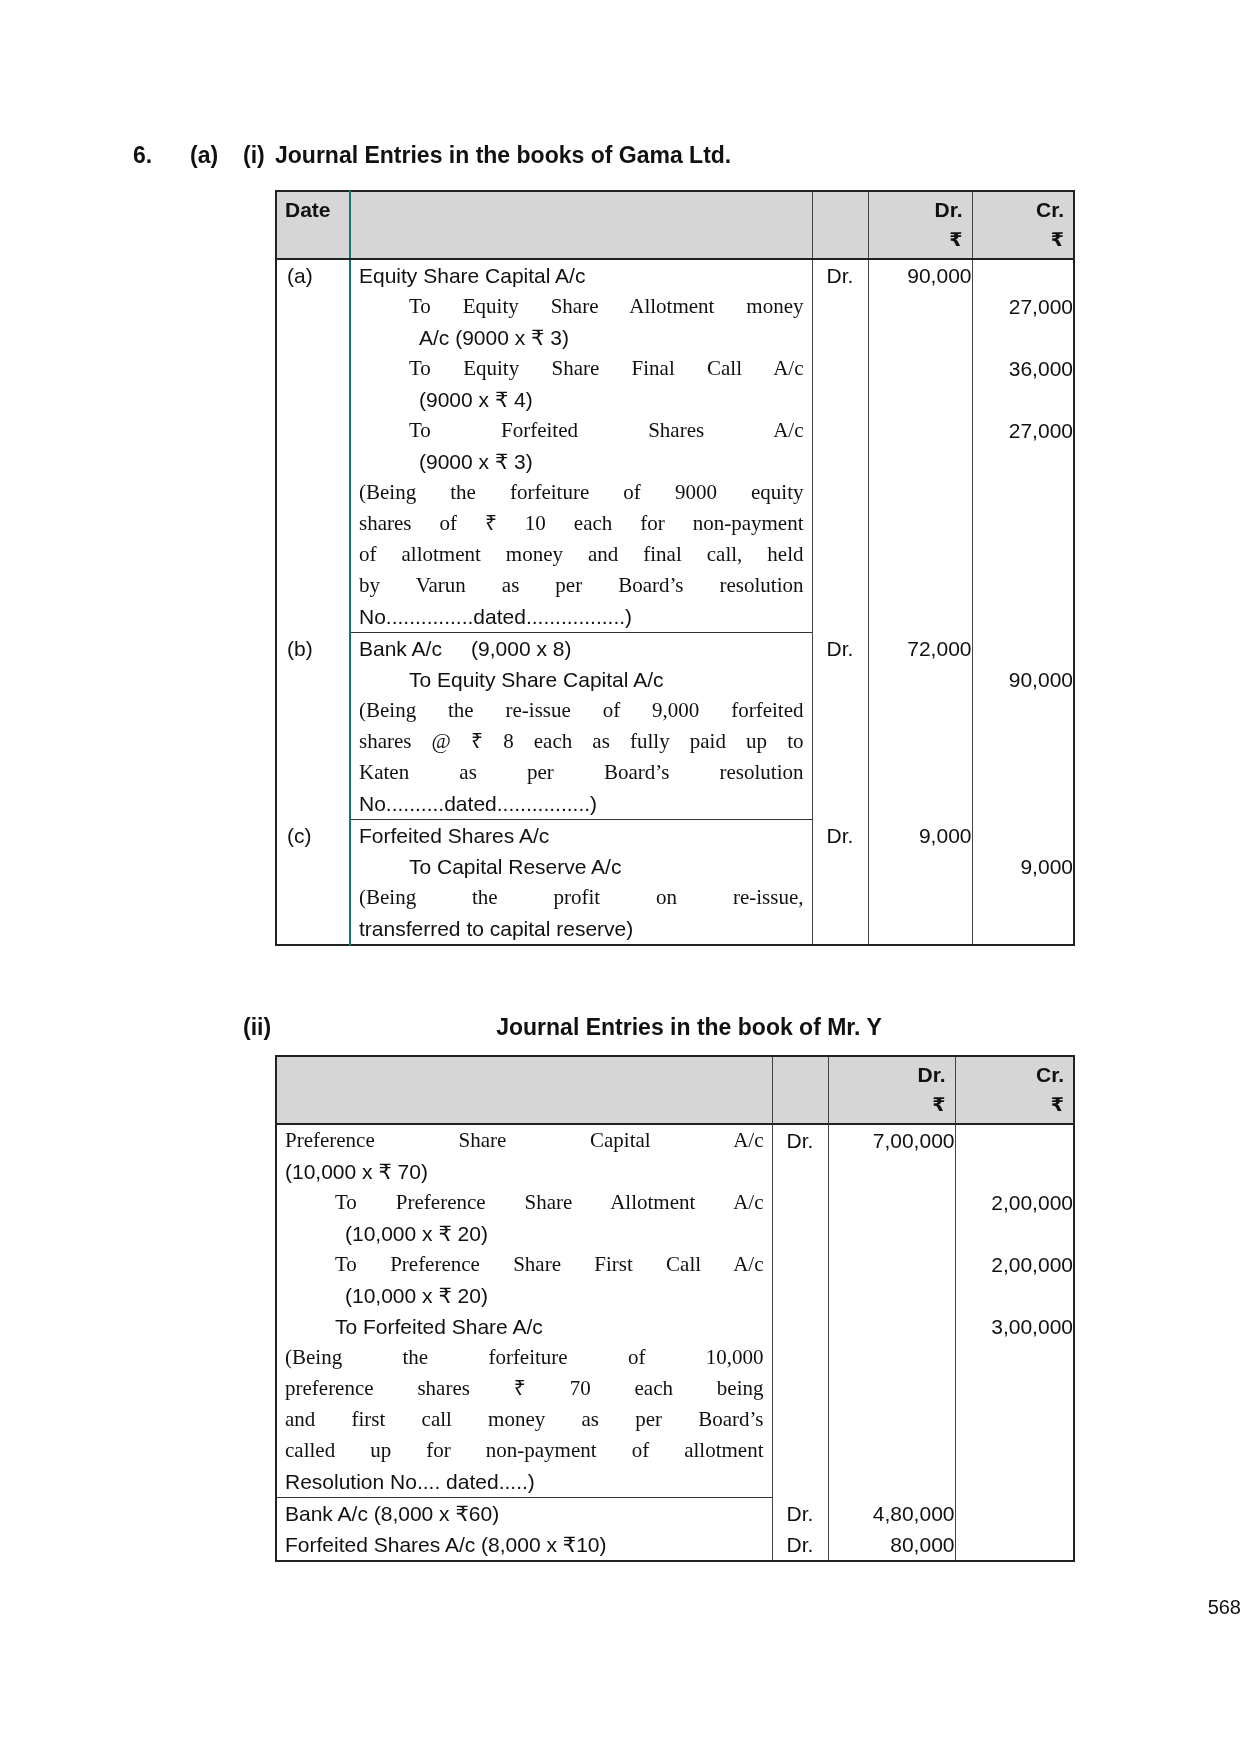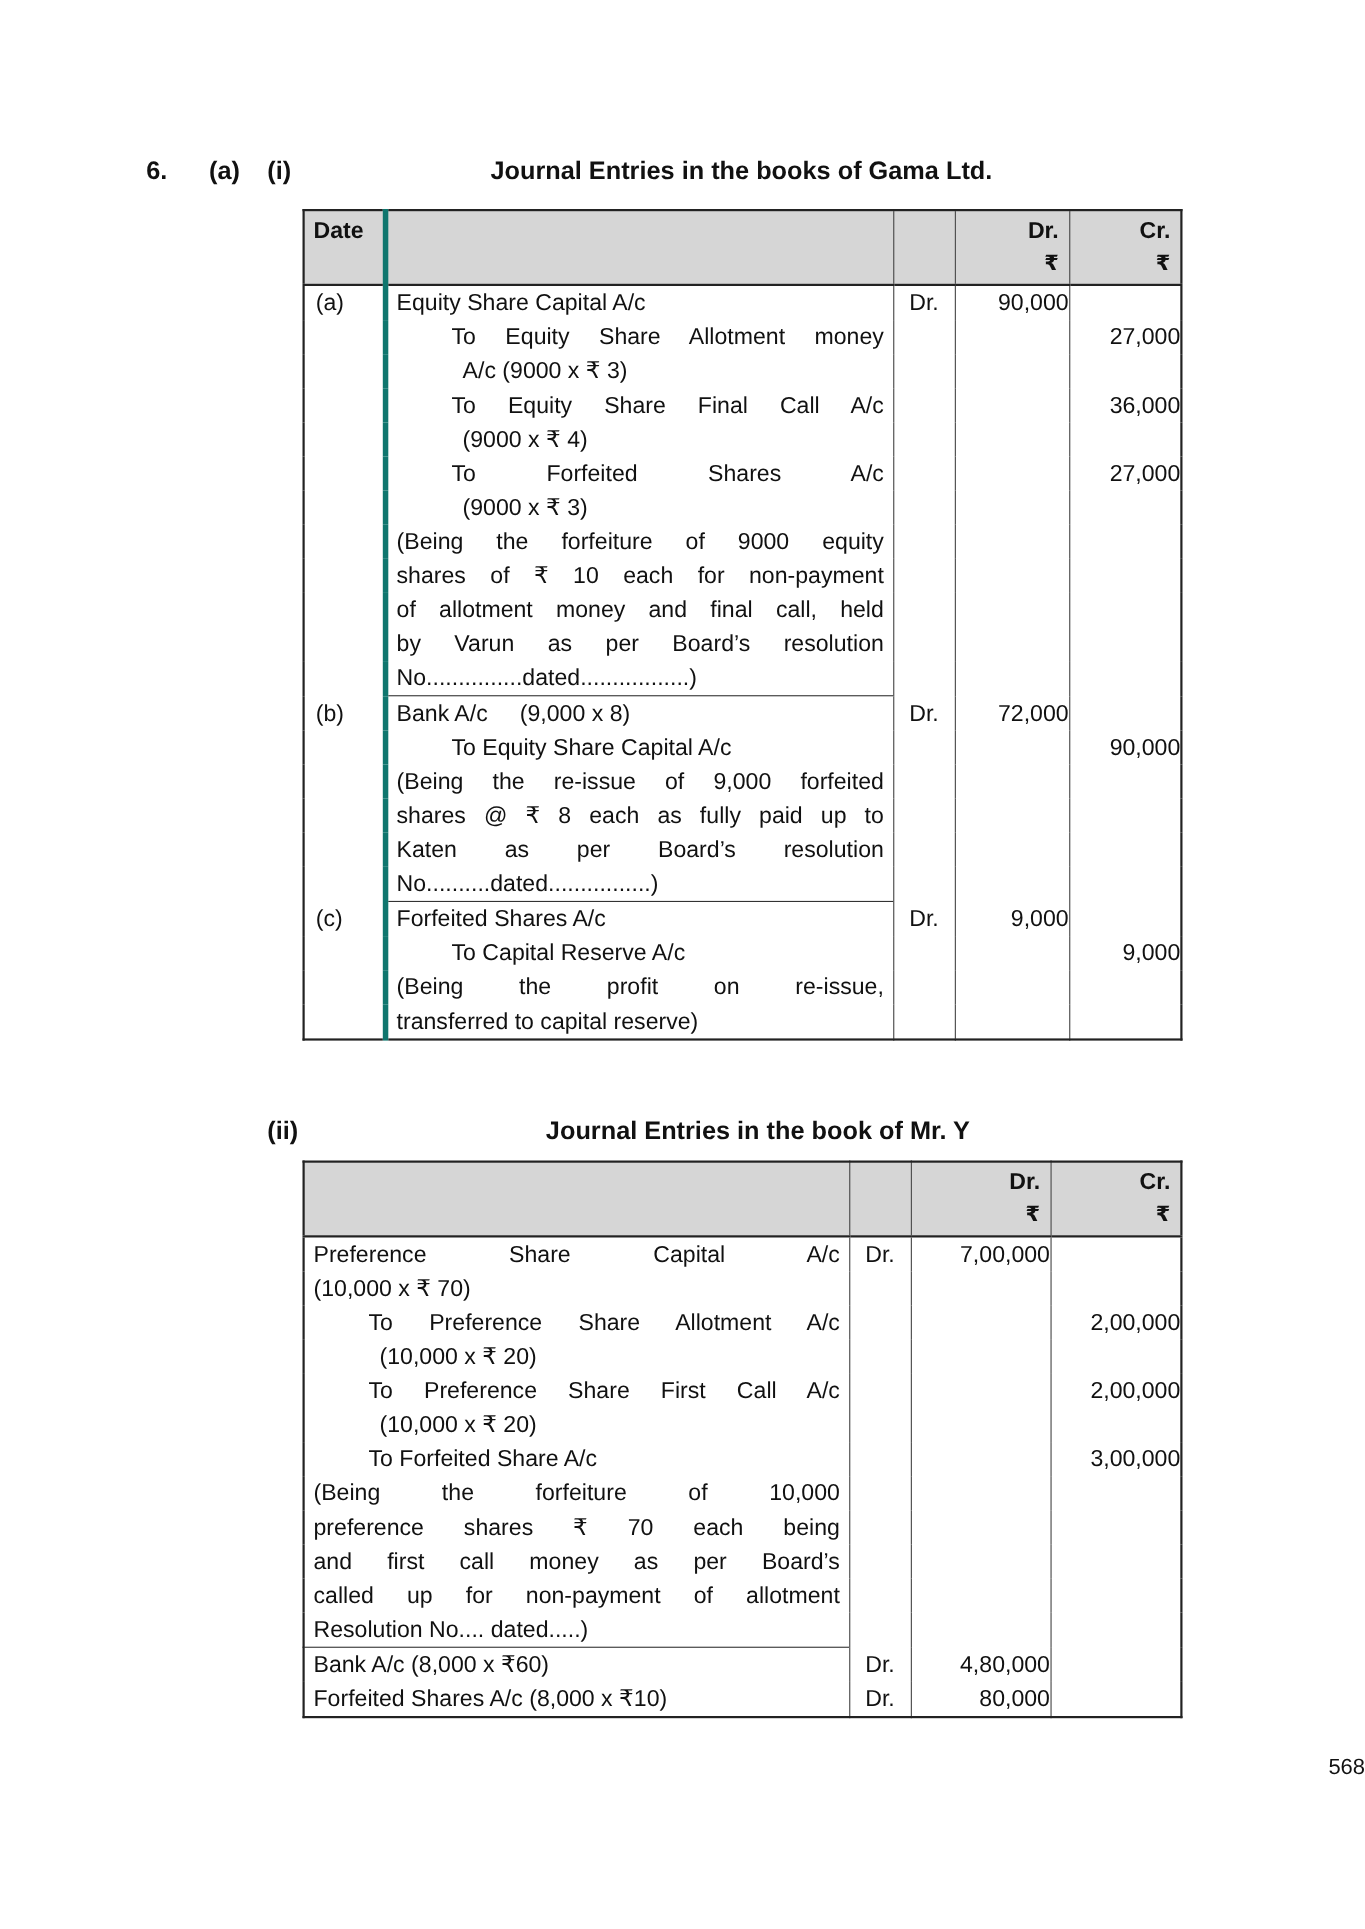--- a/index.html
+++ b/index.html
@@ -5,42 +5,42 @@
   html,body{margin:0;padding:0;background:#e8e8e8;}
   .sheet{
     position:relative;width:1241px;height:1754px;background:#ffffff;
     font-family:"Liberation Sans","DejaVu Sans",sans-serif;color:#111;
     font-size:21px;line-height:31px;overflow:hidden;
   }
   .heading{position:absolute;left:133px;width:940px;display:flex;font-weight:bold;font-size:23px;}
   .heading .q{width:57px;}
   .heading .sub{width:53px;}
   .heading .part{width:32px;}
-  .heading .ttl{flex:1;text-align:center;}
+  .heading .ttl{flex:1;text-align:left;}
   .heading2{position:absolute;left:243px;width:830px;display:flex;font-weight:bold;font-size:23px;}
   .heading2 .part{width:62px;}
   .heading2 .ttl{flex:1;text-align:center;}
 
   table.journal{position:absolute;left:275px;border-collapse:collapse;table-layout:fixed;
     border:2px solid #222;}
   table.journal td,table.journal th{padding:0;vertical-align:top;font-weight:normal;}
   table.journal th{background:#d6d6d6;border-bottom:2px solid #222;text-align:left;}
-  td.date,th.date{border-right:5px solid #0f766e;}
+  td.date,th.date{border-right:2px solid #0f766e;}
   td.part,th.part{border-right:1px solid #444;}
   td.mk,th.mk{border-right:1px solid #444;text-align:center;}
   td.dr,th.dr{border-right:1px solid #444;text-align:right;}
   td.cr,th.cr{text-align:right;}
   td.dr,td.cr{padding-right:9px;}
   th .hb{font-weight:bold;text-align:right;padding:3px 9px 0 0;line-height:30px;}
   th .hr{font-weight:bold;text-align:right;padding:0 9px 3px 0;line-height:30px;font-size:19px;}
   th.date .hb{text-align:left;padding-left:8px;}
   .ln{padding:0 8px;white-space:normal;}
   .ln.i1{padding-left:58px;}
   .ln.i2{padding-left:68px;}
-  .ln.j{text-align:justify;text-align-last:justify;}
+  .ln.j{text-align:justify;text-align-last:justify;font-family:Liberation Serif, serif;}
   td.date .ln{padding-left:10px;}
   tr.sep td.part{border-top:1px solid #333;}
   .footer{position:absolute;top:1592px;left:0;width:100%;text-align:right;font-size:20px;}
 </style>
 </head>
 <body>
 
 <div class="sheet">
 
   <div class="heading" style="top:140px;">

